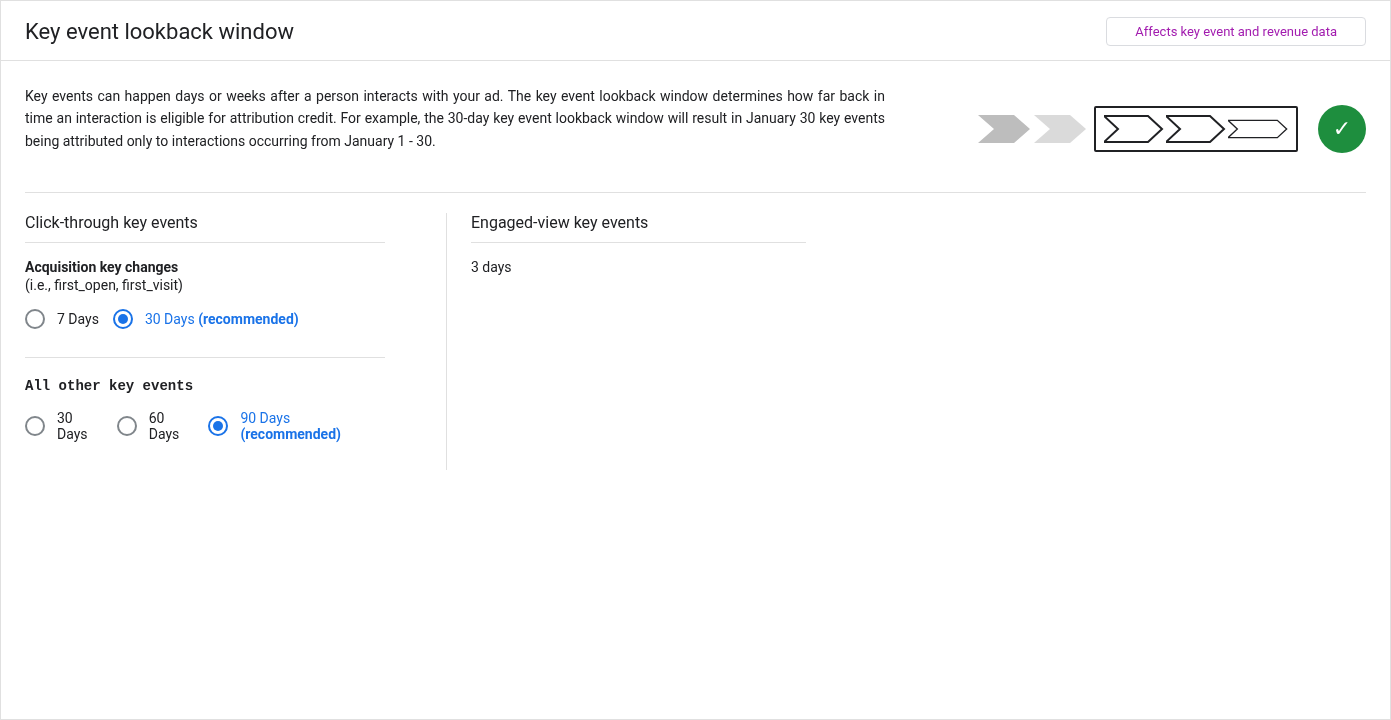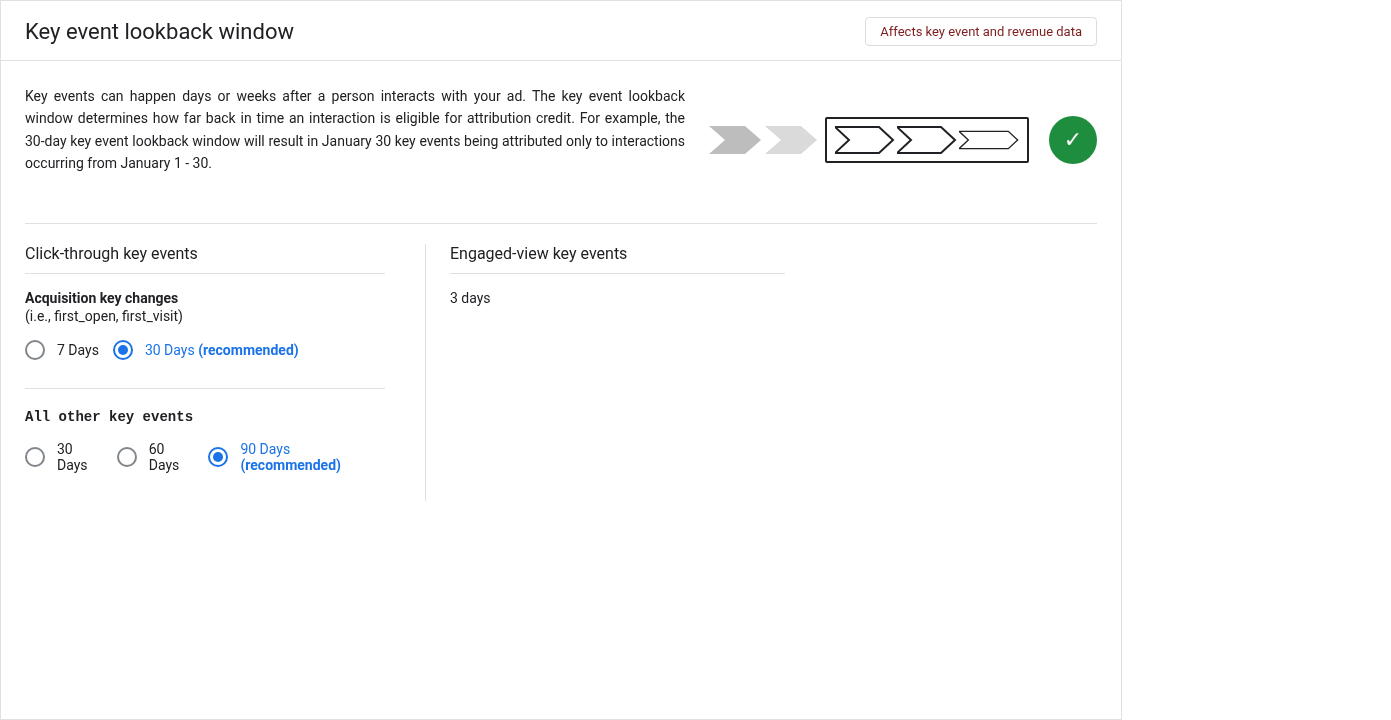--- a/index.html
+++ b/index.html
@@ -6,21 +6,21 @@
     body {
       font-family: 'Google Sans', Roboto, Arial, sans-serif;
       background: #fff;
       color: #202124;
       font-size: 14px;
       width: 1391px;
       min-height: 720px;
     }
 
     .page-container {
-      width: 1122px;
+      width: 1391px;
       min-height: 720px;
       background: #fff;
       border: 1px solid #e0e0e0;
     }
 
     .header {
       display: flex;
       align-items: center;
       justify-content: space-between;
       padding: 16px 24px 14px 24px;
@@ -28,35 +28,35 @@
     }
 
     .header-title {
       font-size: 22px;
       font-weight: 400;
       color: #202124;
     }
 
     .header-subtitle {
       font-size: 13px;
-      color: #7f1d1d;
+      color: #a21caf;
       border: 1px solid #dadce0;
       border-radius: 4px;
-      padding: 6px 14px;
+      padding: 6px 28px;
     }
 
     .content {
       padding: 24px 24px 24px 24px;
     }
 
     .description-section {
       display: flex;
       align-items: center;
       gap: 24px;
-      margin-bottom: 28px;
+      margin-bottom: 20px;
     }
 
     .description-text-block {
       max-width: 860px;
     }
 
     .description-text {
       font-size: 14px;
       line-height: 1.6;
       color: #202124;
@@ -123,21 +123,21 @@
     }
 
     .divider {
       border: none;
       border-top: 1px solid #e0e0e0;
       margin-bottom: 20px;
     }
 
     .options-section {
       display: flex;
-      gap: 40px;
+      gap: 61px;
     }
 
     .column-left {
       flex: 0 0 360px;
     }
 
     .column-right {
       flex: 0 0 360px;
       border-left: 1px solid #e0e0e0;
       padding-left: 24px;

